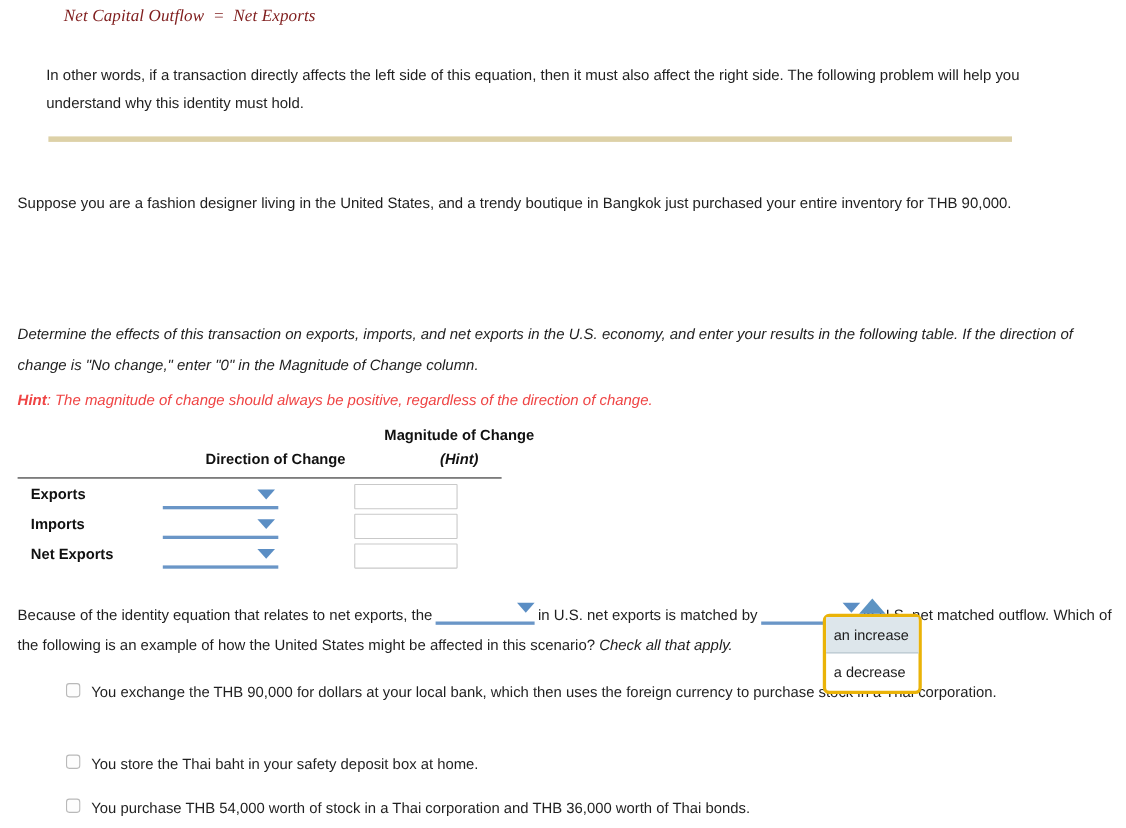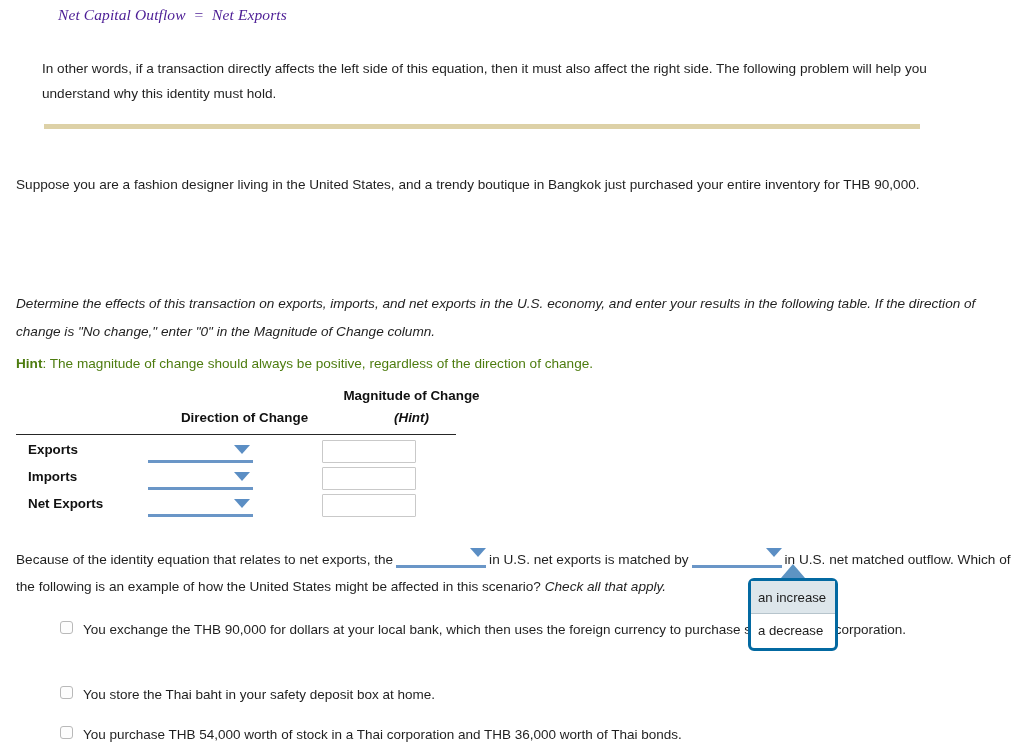--- a/index.html
+++ b/index.html
@@ -17,21 +17,21 @@
     background: #ffffff;
   }
 
   
   .equation {
     position: absolute;
     left: 58px; top: 6px;
     font-family: "Liberation Serif", serif;
     font-style: italic;
     font-size: 15.5px;
-    color: #4c1d95;
+    color: #7f1d1d;
     white-space: pre;
     letter-spacing: 0.1px;
   }
 
   
   .intro {
     position: absolute;
     left: 42px; top: 56px;
     width: 900px;
     font-size: 13.6px;
@@ -67,26 +67,27 @@
     line-height: 28px;
     color: #1f1f1f;
   }
 
   
   .hint {
     position: absolute;
     left: 16px; top: 354px;
     font-size: 13.6px;
     line-height: 20px;
-    color: #4d7c0f;
+    color: #ef4444;
+    font-style: italic;
   }
   .hint b { font-weight: bold; }
 
   
-  .tbl { position: absolute; left: 6px; top: 388px; width: 470px; padding-left: 36px; }
+  .tbl { position: absolute; left: 12px; top: 388px; width: 470px; padding-left: 36px; }
   .tbl-head {
     position: relative;
     height: 44px;
   }
   .hdr-mag {
     position: absolute;
     left: 282px; top: 0px;
     width: 175px;
     text-align: center;
     font-size: 13.4px;
@@ -199,24 +200,24 @@
     right: 0px; top: -3px;
     width: 0; height: 0;
     border-left: 8px solid transparent;
     border-right: 8px solid transparent;
     border-top: 9px solid #5b8ec4;
   }
 
   
   .popup {
     position: absolute;
-    left: 748px; top: 578px;
+    left: 748px; top: 558px;
     width: 90px; height: 73px;
     background: #ffffff;
-    border: 3px solid #0369a1;
+    border: 3px solid #eab308;
     border-radius: 6px;
     z-index: 40;
   }
   .popup .caret-up {
     position: absolute;
     left: 30px; top: -17px;
     width: 0; height: 0;
     border-left: 12px solid transparent;
     border-right: 12px solid transparent;
     border-bottom: 14px solid #5d94c3;

